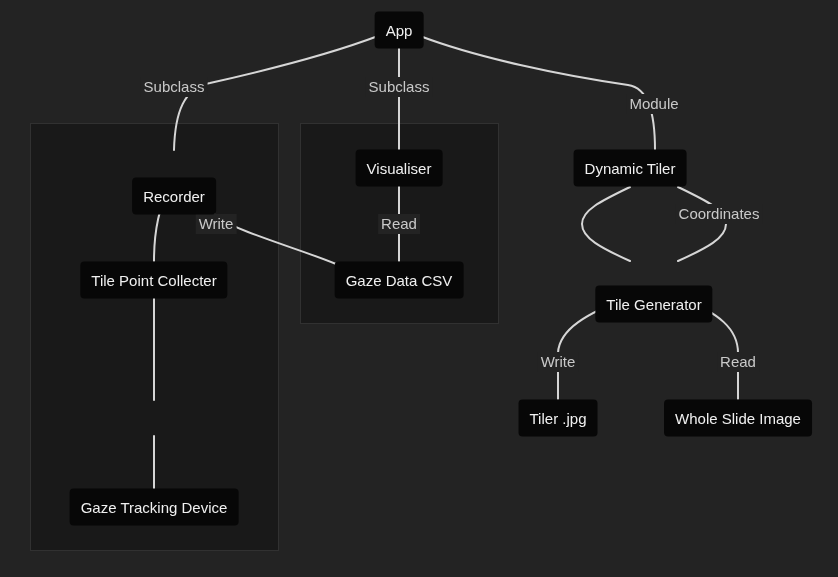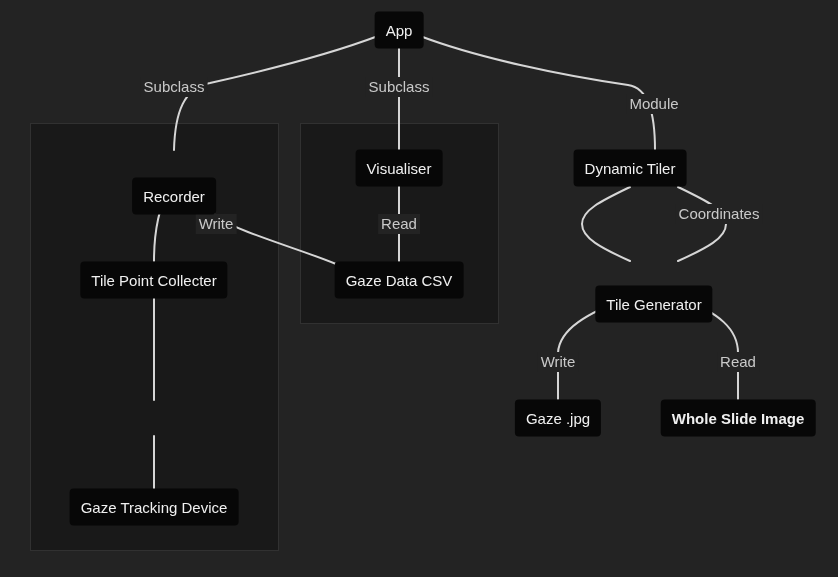--- a/index.html
+++ b/index.html
@@ -85,16 +85,16 @@
   <div class="edge-label" style="left:738px;top:362px;">Read</div>
 
   <div class="node" style="left:399px;top:30px;">App</div>
   <div class="node" style="left:174px;top:168px;margin-top:28px;">Recorder</div>
   <div class="node" style="left:154px;top:280px;">Tile Point Collecter</div>
   <div class="node" style="left:154px;top:507px;">Gaze Tracking Device</div>
   <div class="node" style="left:399px;top:168px;">Visualiser</div>
   <div class="node" style="left:399px;top:280px;">Gaze Data CSV</div>
   <div class="node" style="left:630px;top:168px;">Dynamic Tiler</div>
   <div class="node" style="left:654px;top:280px;margin-top:24px;">Tile Generator</div>
-  <div class="node" style="left:558px;top:418px;">Gaze .jpg</div>
-  <div class="node" style="left:738px;top:418px;font-weight:bold;">Whole Slide Image</div>
+  <div class="node" style="left:558px;top:418px;">Tiler .jpg</div>
+  <div class="node" style="left:738px;top:418px;">Whole Slide Image</div>
 
 </div>
 
 </body></html>

